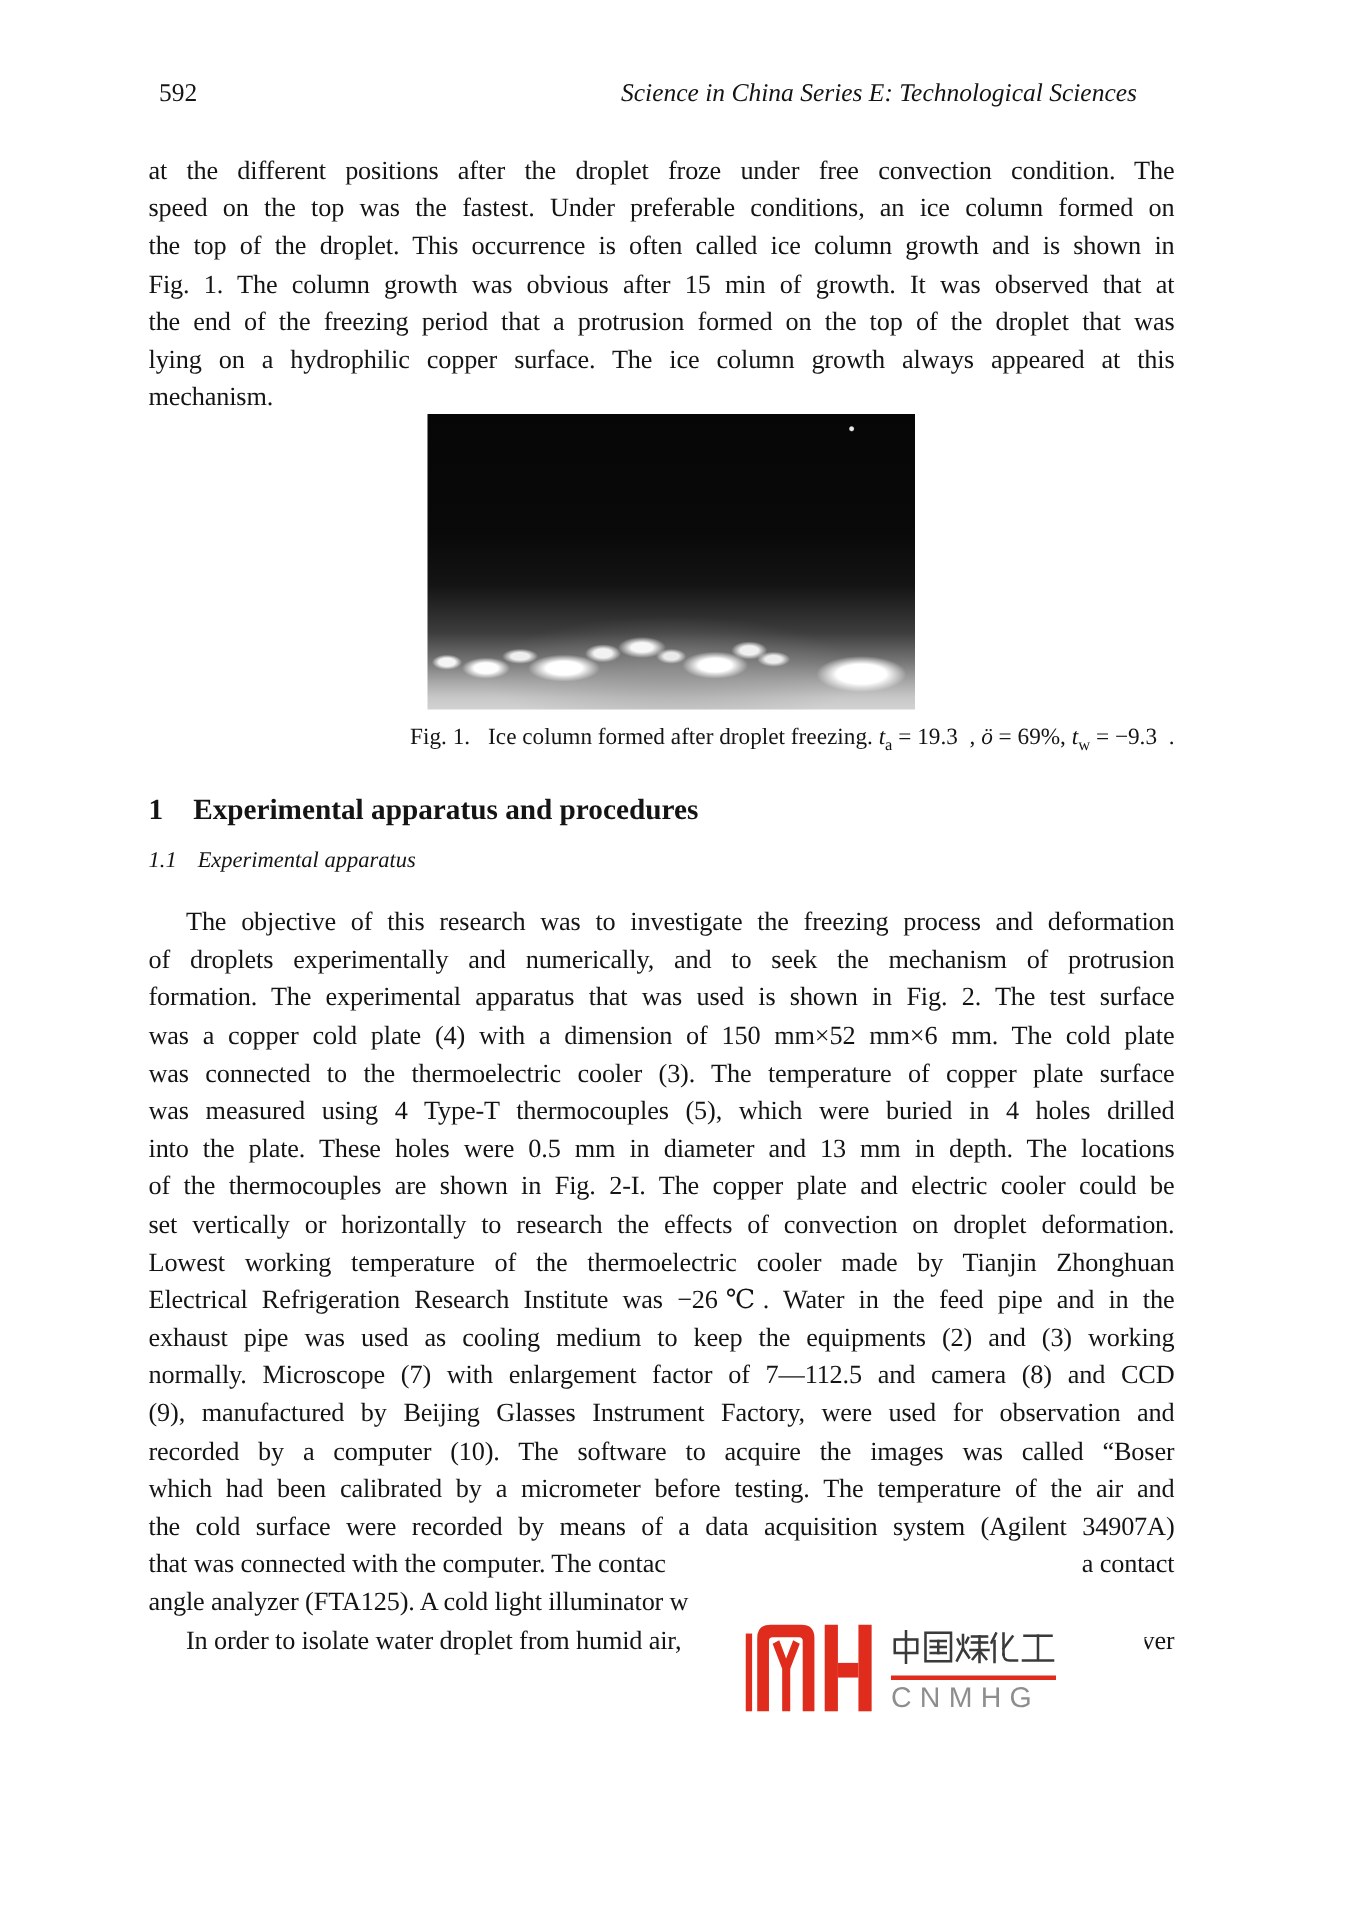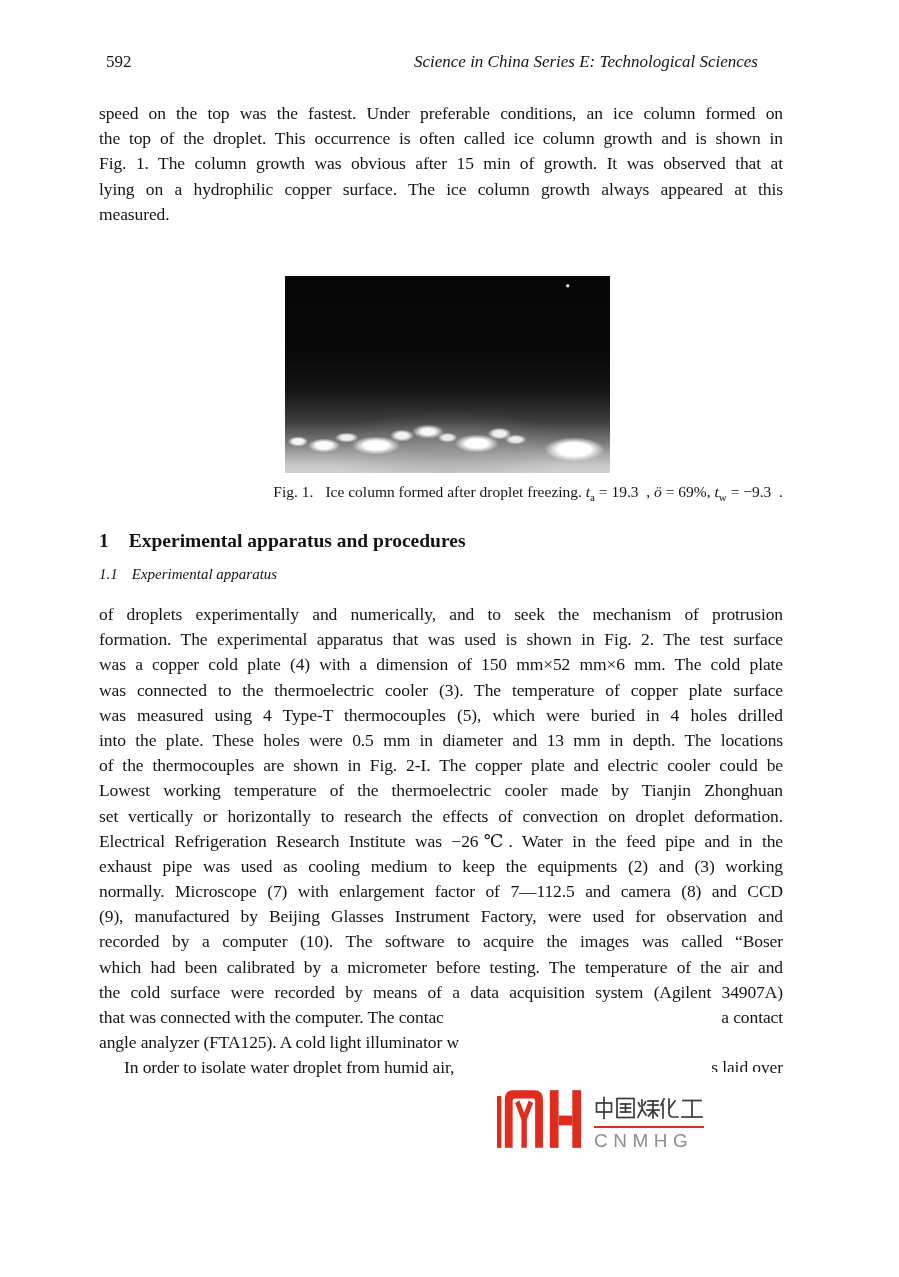--- a/index.html
+++ b/index.html
@@ -72,72 +72,75 @@
   .h1 .num{margin-right:20px;}
   .h2{
     position:absolute;left:99px;top:566px;width:684px;
     font-size:15px;font-style:italic;
   }
   .h2 .num{margin-right:14px;}
 
   
   .watermark{
     position:absolute;left:497px;top:1072px;width:266px;height:78px;
-    background:#ffffff;display:flex;align-items:flex-end;z-index:5;
+    background:#ffffff;display:flex;align-items:flex-start;z-index:5;
   }
   .wm-logo{margin-top:10px;}
   .wm-right{margin-left:9px;margin-top:14px;}
   .wm-underline{height:2.5px;background:#e02c1d;width:110px;margin-top:2px;}
   .wm-en{
     font-family:"Liberation Sans","DejaVu Sans",sans-serif;
     font-size:19px;color:#8e8e8e;letter-spacing:5.5px;margin-top:3px;line-height:1;
   }
 </style>
 </head>
 <body>
 
 <div id="page">
 
   <div class="header">
     <span class="page-num">592</span>
     <span class="journal">Science in China Series E: Technological Sciences</span>
   </div>
 
   <div class="col" style="top:101px;">
+    <div class="jline">at the different positions after the droplet froze under free convection condition. The</div>
     <div class="jline">speed on the top was the fastest. Under preferable conditions, an ice column formed on</div>
     <div class="jline">the top of the droplet. This occurrence is often called ice column growth and is shown in</div>
     <div class="jline">Fig. 1. The column growth was obvious after 15 min of growth. It was observed that at</div>
+    <div class="jline">the end of the freezing period that a protrusion formed on the top of the droplet that was</div>
     <div class="jline">lying on a hydrophilic copper surface. The ice column growth always appeared at this</div>
-    <div class="lline">measured.</div>
+    <div class="lline">mechanism.</div>
   </div>
 
   <div class="figure-photo"></div>
 
   <div class="caption">
     <span class="figlabel">Fig. 1.</span><span>Ice column formed after droplet freezing. </span><i>t</i><sub>a</sub><span>&nbsp;= 19.3&nbsp;&nbsp;, </span><i>ö</i><span>&nbsp;= 69%, </span><i>t</i><sub>w</sub><span>&nbsp;= −9.3&nbsp;&nbsp;.</span>
   </div>
 
   <div class="h1">
     <span class="num">1</span><span>Experimental apparatus and procedures</span>
   </div>
 
   <div class="h2">
     <span class="num">1.1</span><span>Experimental apparatus</span>
   </div>
 
   <div class="col" style="top:602px;">
+    <div class="jline indent">The objective of this research was to investigate the freezing process and deformation</div>
     <div class="jline">of droplets experimentally and numerically, and to seek the mechanism of protrusion</div>
     <div class="jline">formation. The experimental apparatus that was used is shown in Fig. 2. The test surface</div>
     <div class="jline">was a copper cold plate (4) with a dimension of 150 mm×52 mm×6 mm. The cold plate</div>
     <div class="jline">was connected to the thermoelectric cooler (3). The temperature of copper plate surface</div>
     <div class="jline">was measured using 4 Type-T thermocouples (5), which were buried in 4 holes drilled</div>
     <div class="jline">into the plate. These holes were 0.5 mm in diameter and 13 mm in depth. The locations</div>
     <div class="jline">of the thermocouples are shown in Fig. 2-I. The copper plate and electric cooler could be</div>
+    <div class="jline">set vertically or horizontally to research the effects of convection on droplet deformation.</div>
     <div class="jline">Lowest working temperature of the thermoelectric cooler made by Tianjin Zhonghuan</div>
-    <div class="jline">set vertically or horizontally to research the effects of convection on droplet deformation.</div>
     <div class="jline">Electrical Refrigeration Research Institute was −26℃. Water in the feed pipe and in the</div>
     <div class="jline">exhaust pipe was used as cooling medium to keep the equipments (2) and (3) working</div>
     <div class="jline">normally. Microscope (7) with enlargement factor of 7—112.5 and camera (8) and CCD</div>
     <div class="jline">(9), manufactured by Beijing Glasses Instrument Factory, were used for observation and</div>
     <div class="jline">recorded by a computer (10). The software to acquire the images was called “Boser</div>
     <div class="jline">which had been calibrated by a micrometer before testing. The temperature of the air and</div>
     <div class="jline">the cold surface were recorded by means of a data acquisition system (Agilent 34907A)</div>
     <div class="fragline">
       <span>that was connected with the computer. The contac</span>
       <span>a contact</span>

